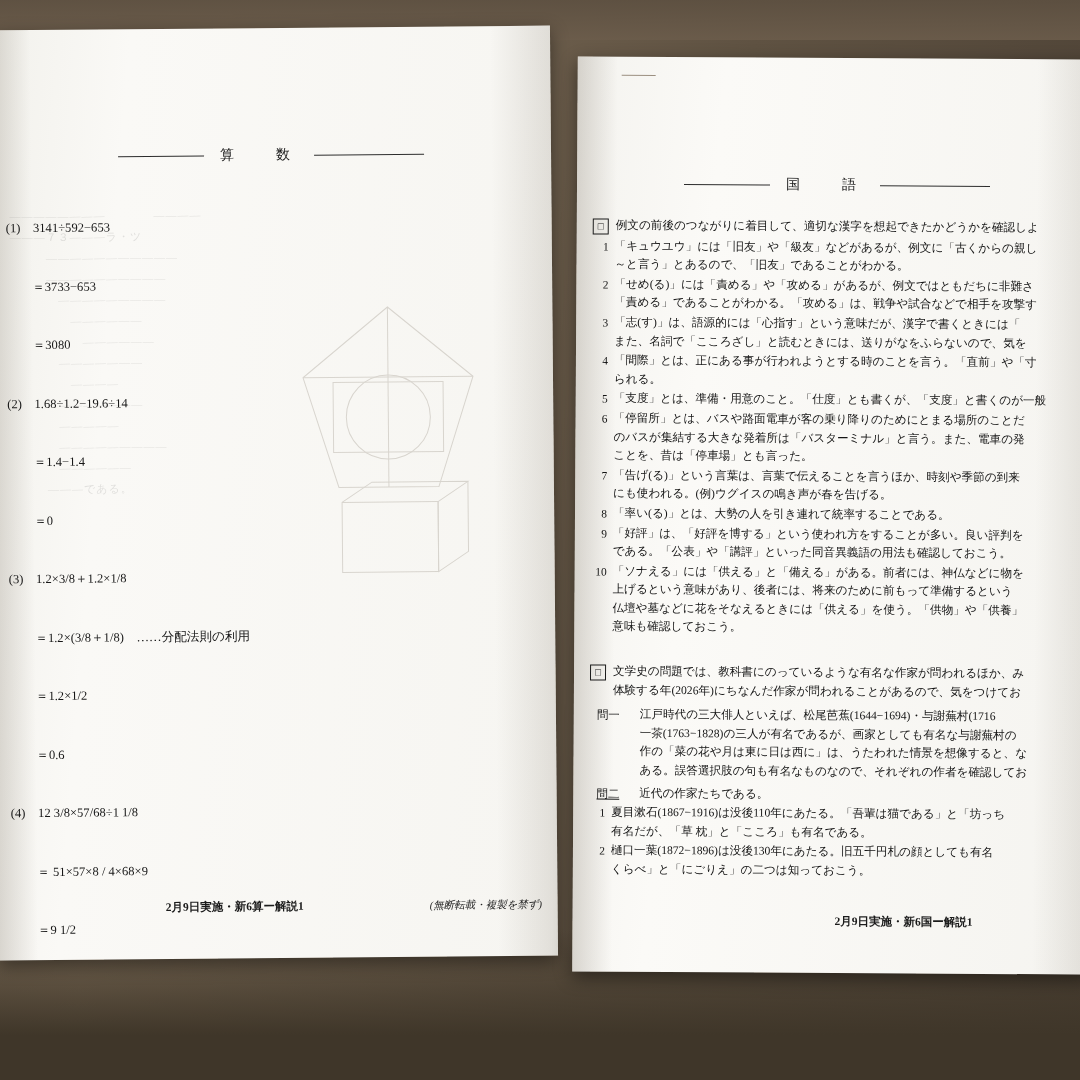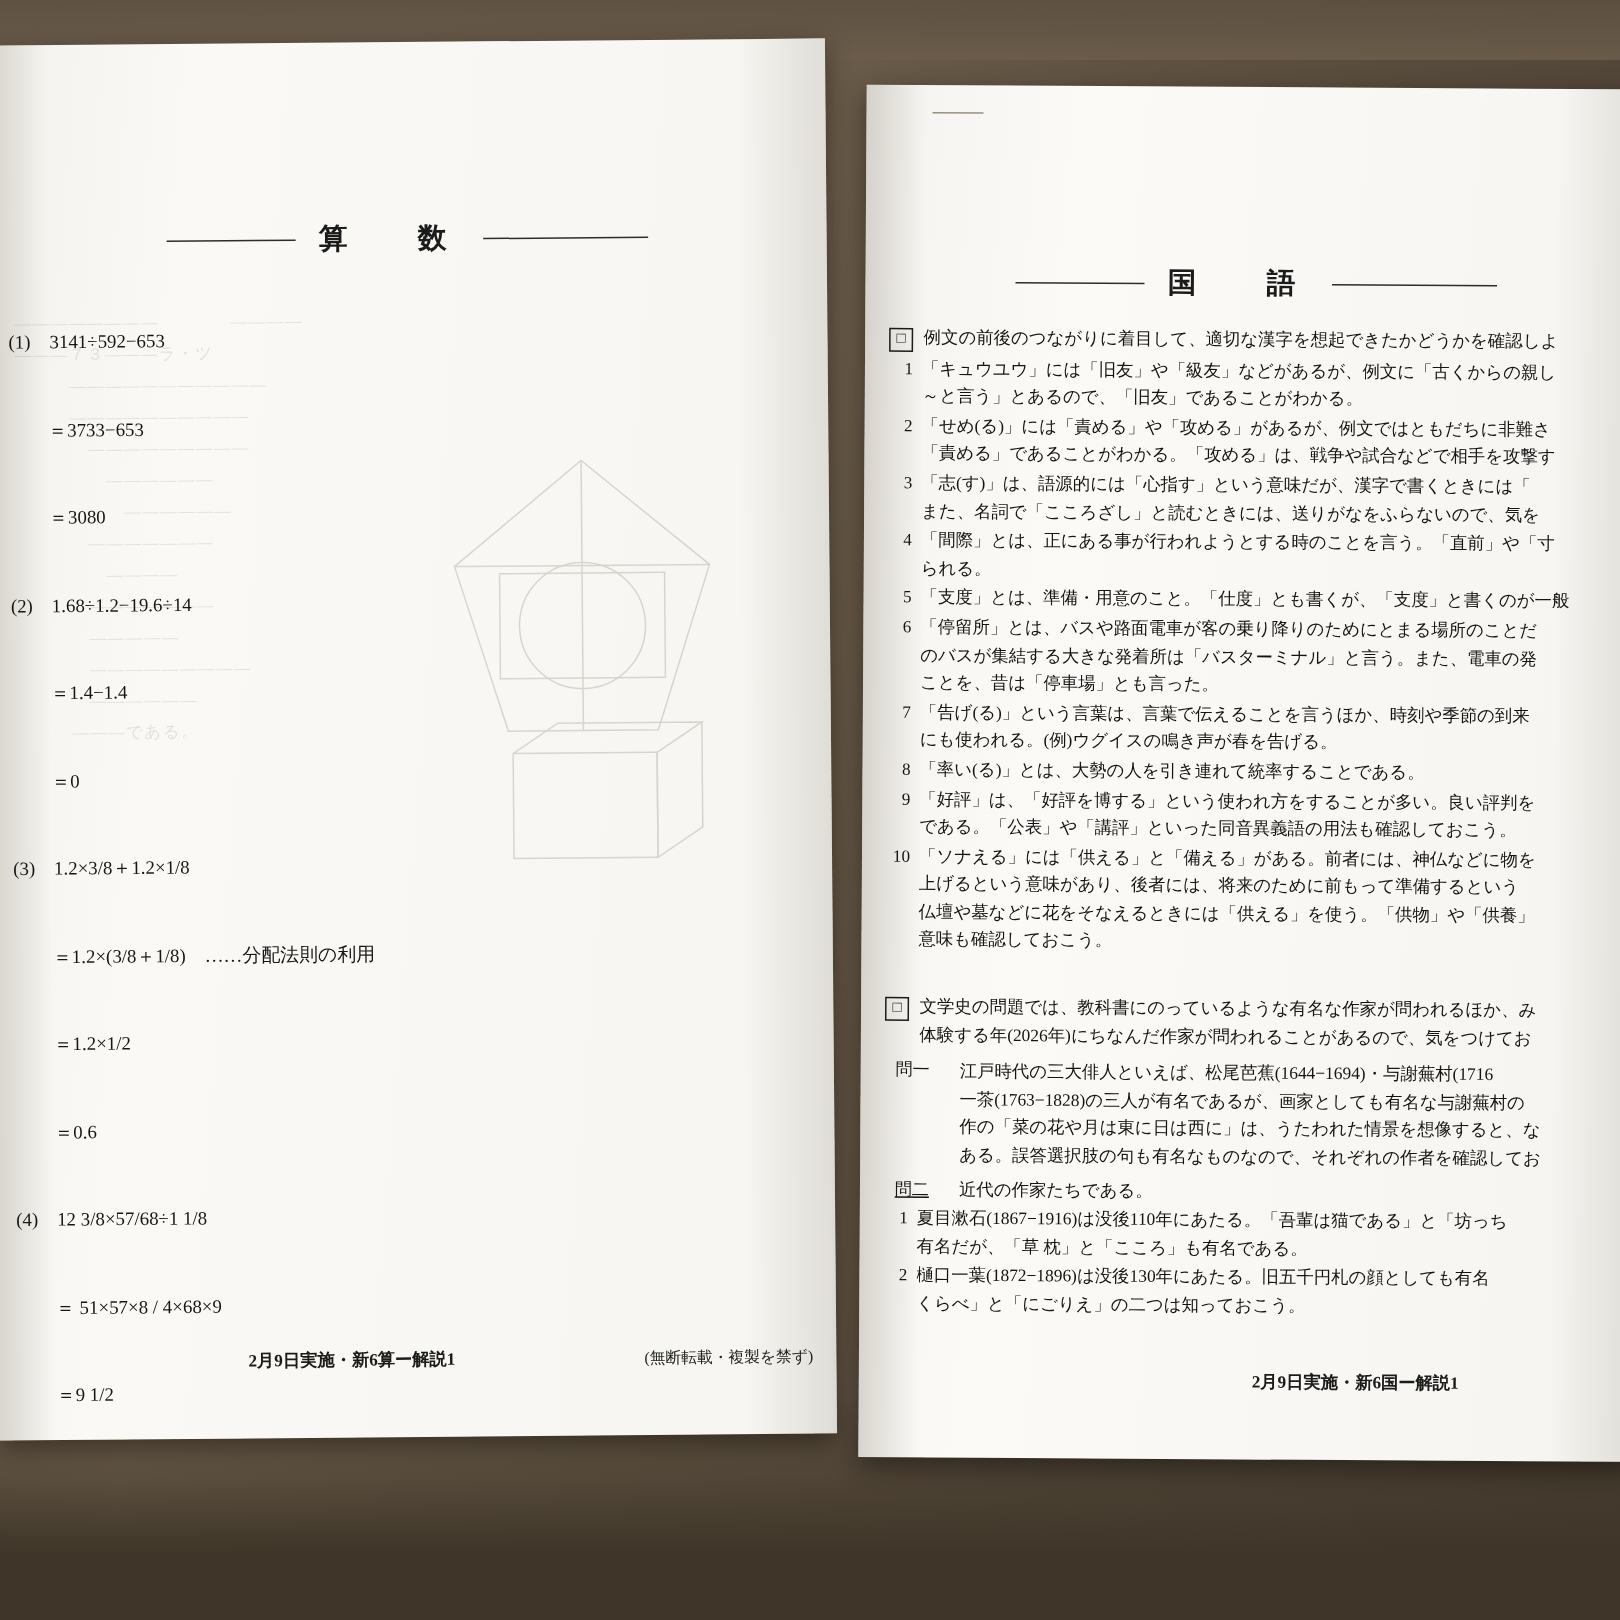--- a/index.html
+++ b/index.html
@@ -59,21 +59,21 @@
     position:absolute;display:flex;align-items:center;justify-content:center;
     gap:10px;width:100%;
   }
   #sheet-left .doc-title-row{top:118px;}
   #sheet-right .doc-title-row{top:118px;}
   .rule{height:1px;background:#2d2d2d;flex:0 0 auto;}
   .rule.short{width:86px;}
   .rule.long{width:110px;}
   .doc-title{
     font-family:"Liberation Serif", serif;
-    font-size:19px;font-weight:700;letter-spacing:14px;color:#1d1d1d;
+    font-size:14px;font-weight:400;letter-spacing:14px;color:#1d1d1d;
     padding-left:6px;
   }
 
   
   .top-dash{
     position:absolute;left:44px;top:18px;width:34px;height:1px;background:#9b8f80;
   }
 
   
   .jp{
@@ -107,21 +107,21 @@
   
   .footer{
     position:absolute;bottom:44px;width:100%;
     display:flex;align-items:center;
     font-family:"Liberation Serif", serif;
     font-size:11.5px;color:#1b1b1b;font-weight:700;
   }
   #sheet-left .footer{padding-left:168px;}
   #sheet-right .footer{padding-left:262px;}
   .footer .note{
-    font-weight:400;font-size:10.5px;margin-left:126px;color:#222;
+    font-weight:400;font-size:10.5px;margin-left:126px;color:#222;font-style:italic;
   }
 
   
   .bleed{
     position:absolute;right:40px;top:260px;width:250px;height:340px;
     opacity:.22;
   }
   .bleed svg{width:100%;height:100%;}
   .bleed-text{
     position:absolute;left:18px;top:176px;width:420px;height:420px;
@@ -326,21 +326,21 @@
 
         <div class="sec-head" style="margin-top:26px;">
           <span class="q-num box">□</span>
           <span class="q-text">
             <span class="l">文学史の問題では、教科書にのっているような有名な作家が問われるほか、み</span>
             <span class="l">体験する年(2026年)にちなんだ作家が問われることがあるので、気をつけてお</span>
           </span>
         </div>
 
         <div class="q-item" style="margin-top:6px;">
-          <span class="q-num" style="width:30px;font-family:Liberation Mono, monospace;">問一</span>
+          <span class="q-num" style="width:30px;">問一</span>
           <span class="q-text sub-indent">
             <span class="l">江戸時代の三大俳人といえば、松尾芭蕉(1644−1694)・与謝蕪村(1716</span>
             <span class="l">一茶(1763−1828)の三人が有名であるが、画家としても有名な与謝蕪村の</span>
             <span class="l">作の「菜の花や月は東に日は西に」は、うたわれた情景を想像すると、な</span>
             <span class="l">ある。誤答選択肢の句も有名なものなので、それぞれの作者を確認してお</span>
           </span>
         </div>
 
         <div class="q-item" style="margin-top:4px;">
           <span class="q-num" style="width:30px;text-decoration:underline;">問二</span>

